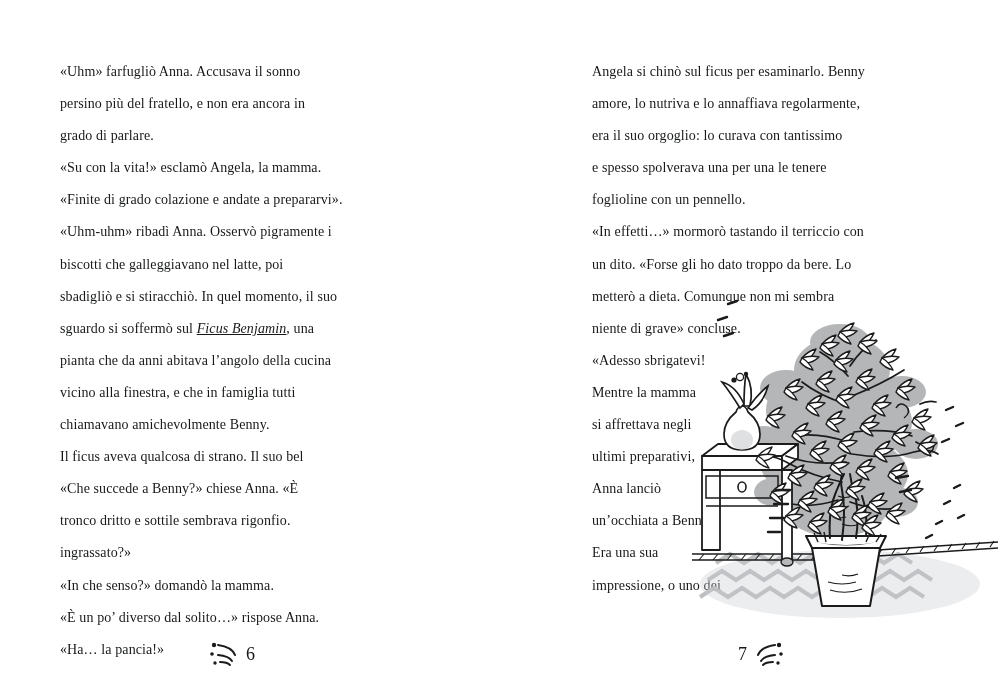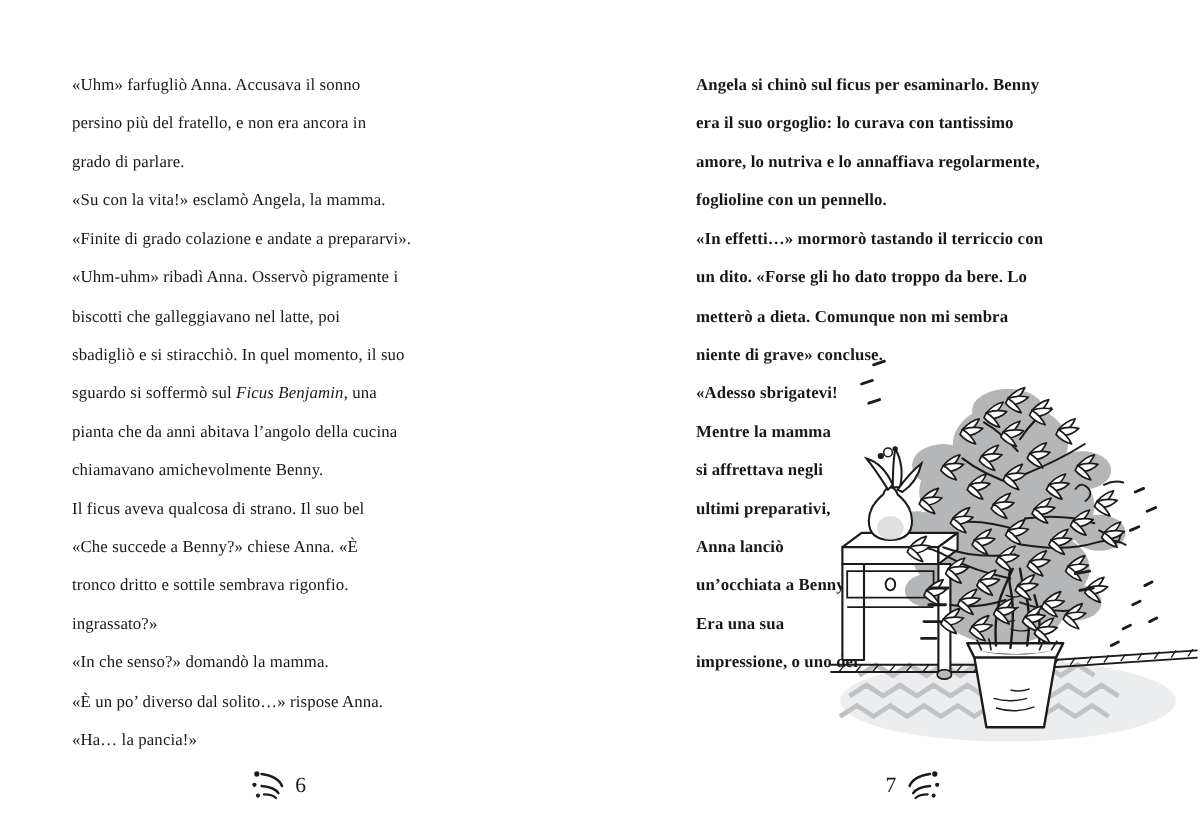--- a/index.html
+++ b/index.html
@@ -22,30 +22,30 @@
     position: absolute;
     top: 0; left: 0;
     width: 1000px;
     height: 689px;
   }
   .column {
     position: absolute;
     top: 56px;
   }
   .column.left  { left: 60px;  width: 400px; }
-  .column.right { left: 580px; width: 400px; font-weight: bold; }
+  .column.right { left: 592px; width: 400px; }
 
   .line {
     font-size: 14px;
     line-height: 32.1px;
     letter-spacing: 0.1px;
     white-space: pre;
     color: #16181a;
   }
-  .line i { font-style: italic; }
+  .line i { font-style: italic; text-decoration: underline; }
 
   
   .folio {
     position: absolute;
     bottom: 22px;
     display: flex;
     align-items: center;
     gap: 8px;
     font-size: 18px;
     color: #16181a;
@@ -76,34 +76,36 @@
       <div class="line">«Uhm» farfugliò Anna. Accusava il sonno</div>
       <div class="line">persino più del fratello, e non era ancora in</div>
       <div class="line">grado di parlare.</div>
       <div class="line">«Su con la vita!» esclamò Angela, la mamma.</div>
       <div class="line">«Finite di grado colazione e andate a prepararvi».</div>
       <div class="line">«Uhm-uhm» ribadì Anna. Osservò pigramente i</div>
       <div class="line">biscotti che galleggiavano nel latte, poi</div>
       <div class="line">sbadigliò e si stiracchiò. In quel momento, il suo</div>
       <div class="line"><span>sguardo si soffermò sul </span><i>Ficus Benjamin</i><span>, una</span></div>
       <div class="line">pianta che da anni abitava l’angolo della cucina</div>
+      <div class="line">vicino alla finestra, e che in famiglia tutti</div>
       <div class="line">chiamavano amichevolmente Benny.</div>
       <div class="line">Il ficus aveva qualcosa di strano. Il suo bel</div>
       <div class="line">«Che succede a Benny?» chiese Anna. «È</div>
       <div class="line">tronco dritto e sottile sembrava rigonfio.</div>
       <div class="line">ingrassato?»</div>
       <div class="line">«In che senso?» domandò la mamma.</div>
       <div class="line">«È un po’ diverso dal solito…» rispose Anna.</div>
       <div class="line">«Ha… la pancia!»</div>
     </div>
 
     <div class="column right">
       <div class="line">Angela si chinò sul ficus per esaminarlo. Benny</div>
+      <div class="line">amore, lo nutriva e lo annaffiava regolarmente,</div>
       <div class="line">era il suo orgoglio: lo curava con tantissimo</div>
-      <div class="line">amore, lo nutriva e lo annaffiava regolarmente,</div>
+      <div class="line">e spesso spolverava una per una le tenere</div>
       <div class="line">foglioline con un pennello.</div>
       <div class="line">«In effetti…» mormorò tastando il terriccio con</div>
       <div class="line">un dito. «Forse gli ho dato troppo da bere. Lo</div>
       <div class="line">metterò a dieta. Comunque non mi sembra</div>
       <div class="line">niente di grave» concluse.</div>
       <div class="line">«Adesso sbrigatevi!</div>
       <div class="line">Mentre la mamma</div>
       <div class="line">si affrettava negli</div>
       <div class="line">ultimi preparativi,</div>
       <div class="line">Anna lanciò</div>

